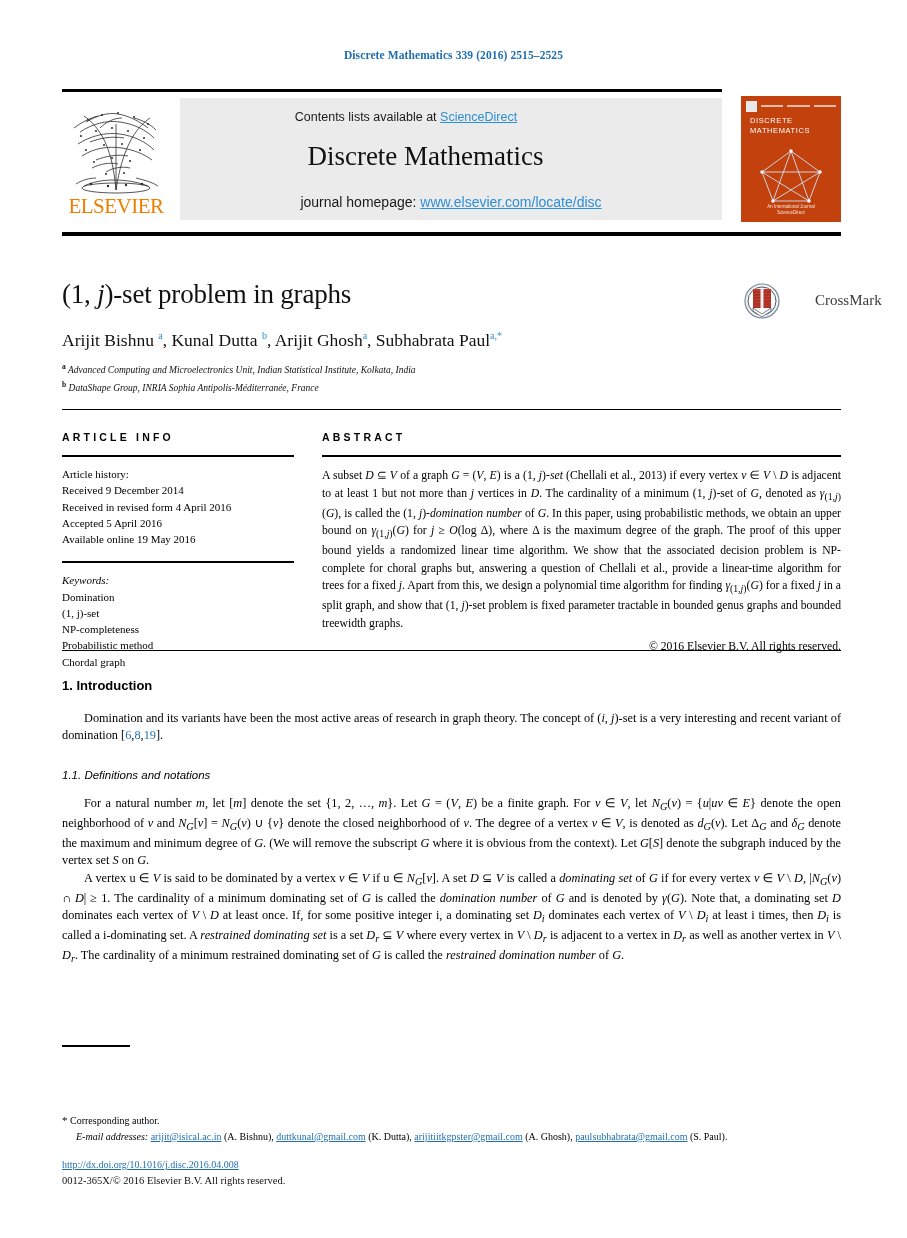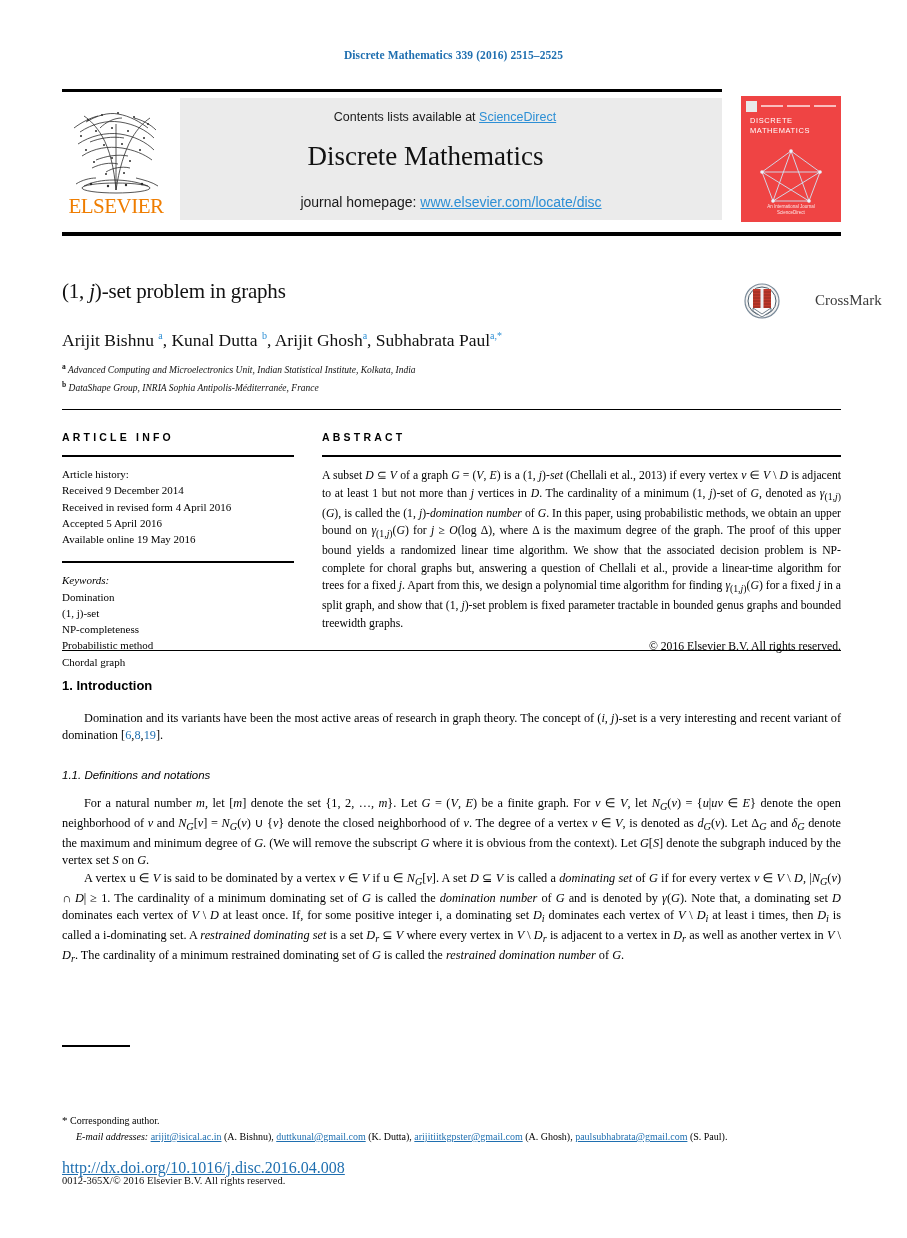--- a/index.html
+++ b/index.html
@@ -86,21 +86,20 @@
   }
   .contents-line {
     position: absolute;
     top: 12px;
     left: 0;
     width: 452px;
     text-align: center;
     font-family: "Liberation Sans", sans-serif;
     font-size: 12.5px;
     color: #1a1a1a;
-    margin-left: 39px;
   }
   .contents-line .sd {
     color: #2d8fd5;
   }
   .journal-name {
     position: absolute;
     top: 43px;
     left: 0;
     width: 491px;
     text-align: center;
@@ -121,21 +120,21 @@
   .homepage-line .url {
     color: #2d8fd5;
   }
   
   .cover {
     position: absolute;
     left: 741px;
     top: 96px;
     width: 100px;
     height: 126px;
-    background: #ef4444;
+    background: #c2410c;
     overflow: hidden;
   }
   .cover-topbar {
     position: absolute;
     left: 5px;
     top: 4px;
     right: 5px;
     height: 12px;
     display: flex;
     align-items: center;
@@ -185,21 +184,21 @@
     left: 62px;
     width: 779px;
     height: 4px;
     background: #000;
   }
   
   .title {
     position: absolute;
     top: 279px;
     left: 62px;
-    font-size: 21px;
+    font-size: 27px;
     font-family: "Liberation Serif", serif;
     color: #111;
     letter-spacing: -.2px;
   }
   .title i { font-style: italic; }
   .crossmark {
     position: absolute;
     left: 744px;
     top: 283px;
     width: 100px;
@@ -353,21 +352,21 @@
     line-height: 1.55;
   }
   .footnotes .star { font-size: 11px; }
   .fn-emails { text-indent: 14px; }
   .fn-emails .lbl { font-style: italic; }
   .mail { color: #1f6fb0; }
   .doi {
     position: absolute;
     left: 62px;
     top: 1159px;
-    font-size: 16px;
+    font-size: 10px;
     color: #1f6fb0;
   }
   .issn {
     position: absolute;
     left: 62px;
     top: 1175px;
     font-size: 10.5px;
     color: #111;
   }
 </style>

